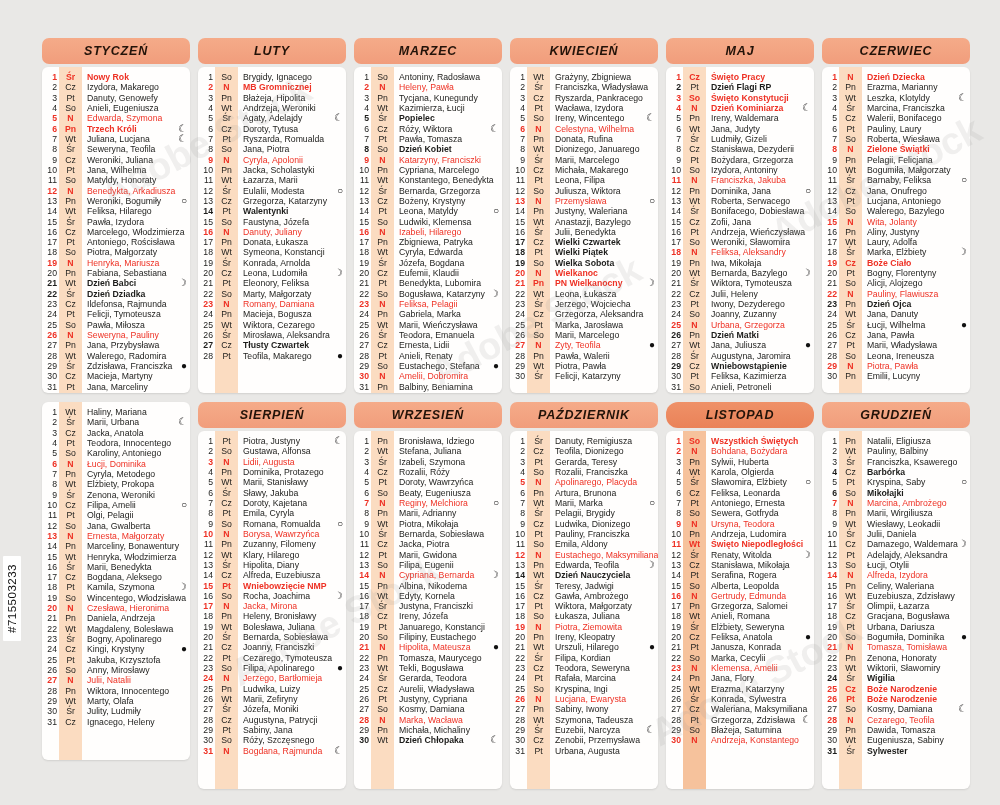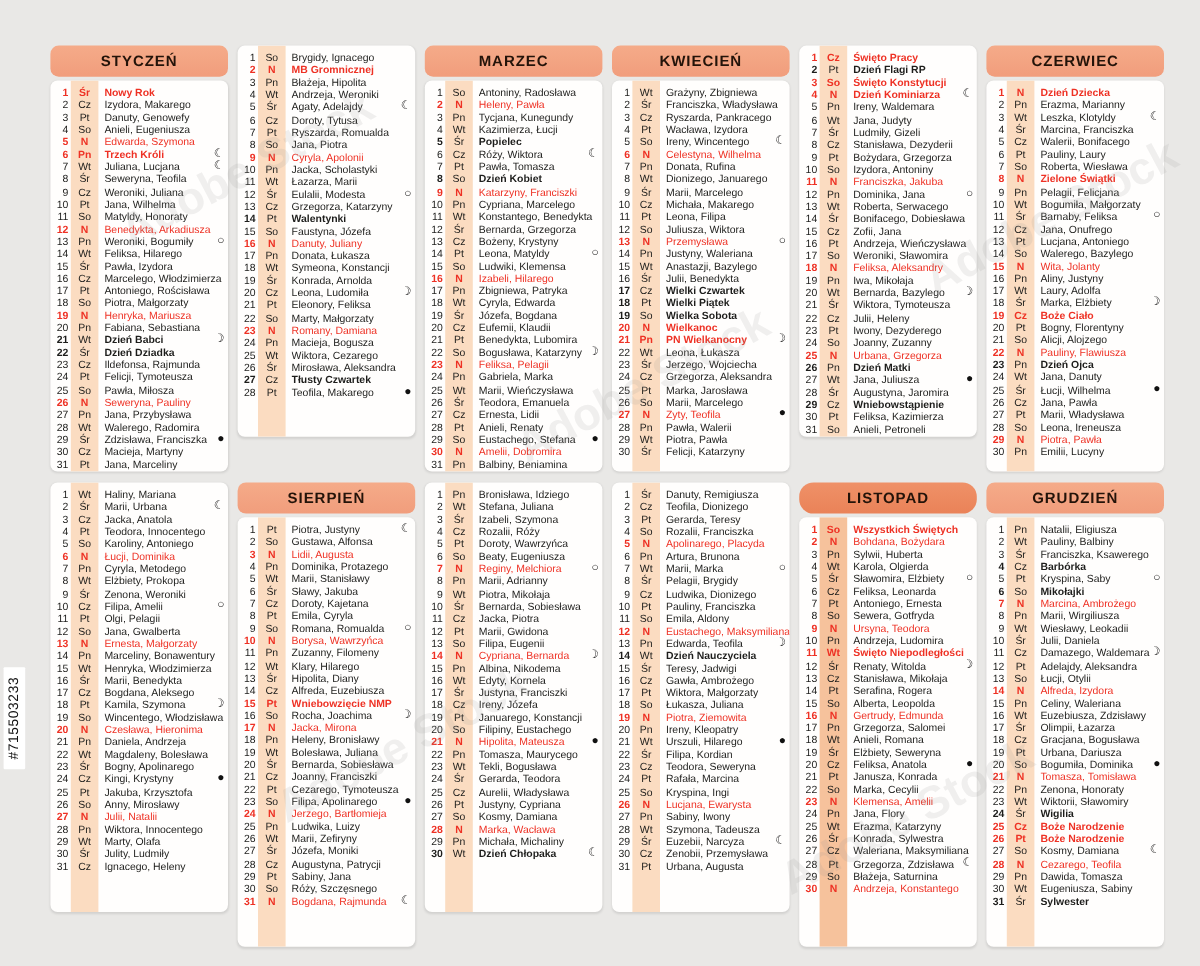--- a/index.html
+++ b/index.html
@@ -16,21 +16,21 @@
     display:grid;
     grid-template-columns:repeat(6,148px);
     column-gap:8px; row-gap:9px;
   }
   .month{ width:148px; }
   .month-header{
     height:26px; border-radius:7px;
     background:linear-gradient(180deg,#f5ab89,#f19d7c);
     display:flex; align-items:center; justify-content:center;
     font-weight:bold; font-size:12.5px; letter-spacing:0.8px;
-    color:#231309; margin-bottom:3px;
+    color:#231309; margin-bottom:3px;font-style:italic;
   }
   .month.hl .month-header{ background:linear-gradient(180deg,#ef9168,#ea8258);border-radius:12px; }
   .card{
     position:relative; background:#fffefd; border-radius:6px;
     box-shadow:0 1px 2px rgba(0,0,0,0.10);
     overflow:hidden; height:326px;
   }
   .row-bottom .card{ height:358px; }
   .wd-strip{
     position:absolute; top:0; bottom:0; left:17px; width:23px;
@@ -236,20 +236,21 @@
           </div>
           <div class="day t0">
             <span class="num">31</span>
             <span class="wd">Pt</span>
             <span class="names">Jana, Marceliny</span>
           </div>
         </div>
       </div>
     </div>
     <div class="month">
+      <div class="month-header">LUTY</div>
       <div class="card">
         <div class="wd-strip"></div>
         <div class="days">
           <div class="day t0">
             <span class="num">1</span>
             <span class="wd">So</span>
             <span class="names">Brygidy, Ignacego</span>
           </div>
           <div class="day t2">
             <span class="num">2</span>
@@ -716,20 +717,21 @@
           </div>
           <div class="day t0">
             <span class="num">30</span>
             <span class="wd">Śr</span>
             <span class="names">Felicji, Katarzyny</span>
           </div>
         </div>
       </div>
     </div>
     <div class="month">
+      <div class="month-header">MAJ</div>
       <div class="card">
         <div class="wd-strip"></div>
         <div class="days">
           <div class="day t2">
             <span class="num">1</span>
             <span class="wd">Cz</span>
             <span class="names">Święto Pracy</span>
           </div>
           <div class="day t3">
             <span class="num">2</span>
@@ -1378,20 +1380,21 @@
           <div class="day t1">
             <span class="num">31</span>
             <span class="wd">N</span>
             <span class="names">Bogdana, Rajmunda</span>
             <span class="moon">☾</span>
           </div>
         </div>
       </div>
     </div>
     <div class="month row-bottom">
+      <div class="month-header">WRZESIEŃ</div>
       <div class="card">
         <div class="wd-strip"></div>
         <div class="days">
           <div class="day t0">
             <span class="num">1</span>
             <span class="wd">Pn</span>
             <span class="names">Bronisława, Idziego</span>
           </div>
           <div class="day t0">
             <span class="num">2</span>
@@ -1539,20 +1542,21 @@
           <div class="day t3">
             <span class="num">30</span>
             <span class="wd">Wt</span>
             <span class="names">Dzień Chłopaka</span>
             <span class="moon">☾</span>
           </div>
         </div>
       </div>
     </div>
     <div class="month row-bottom">
+      <div class="month-header">PAŹDZIERNIK</div>
       <div class="card">
         <div class="wd-strip"></div>
         <div class="days">
           <div class="day t0">
             <span class="num">1</span>
             <span class="wd">Śr</span>
             <span class="names">Danuty, Remigiusza</span>
           </div>
           <div class="day t0">
             <span class="num">2</span>

